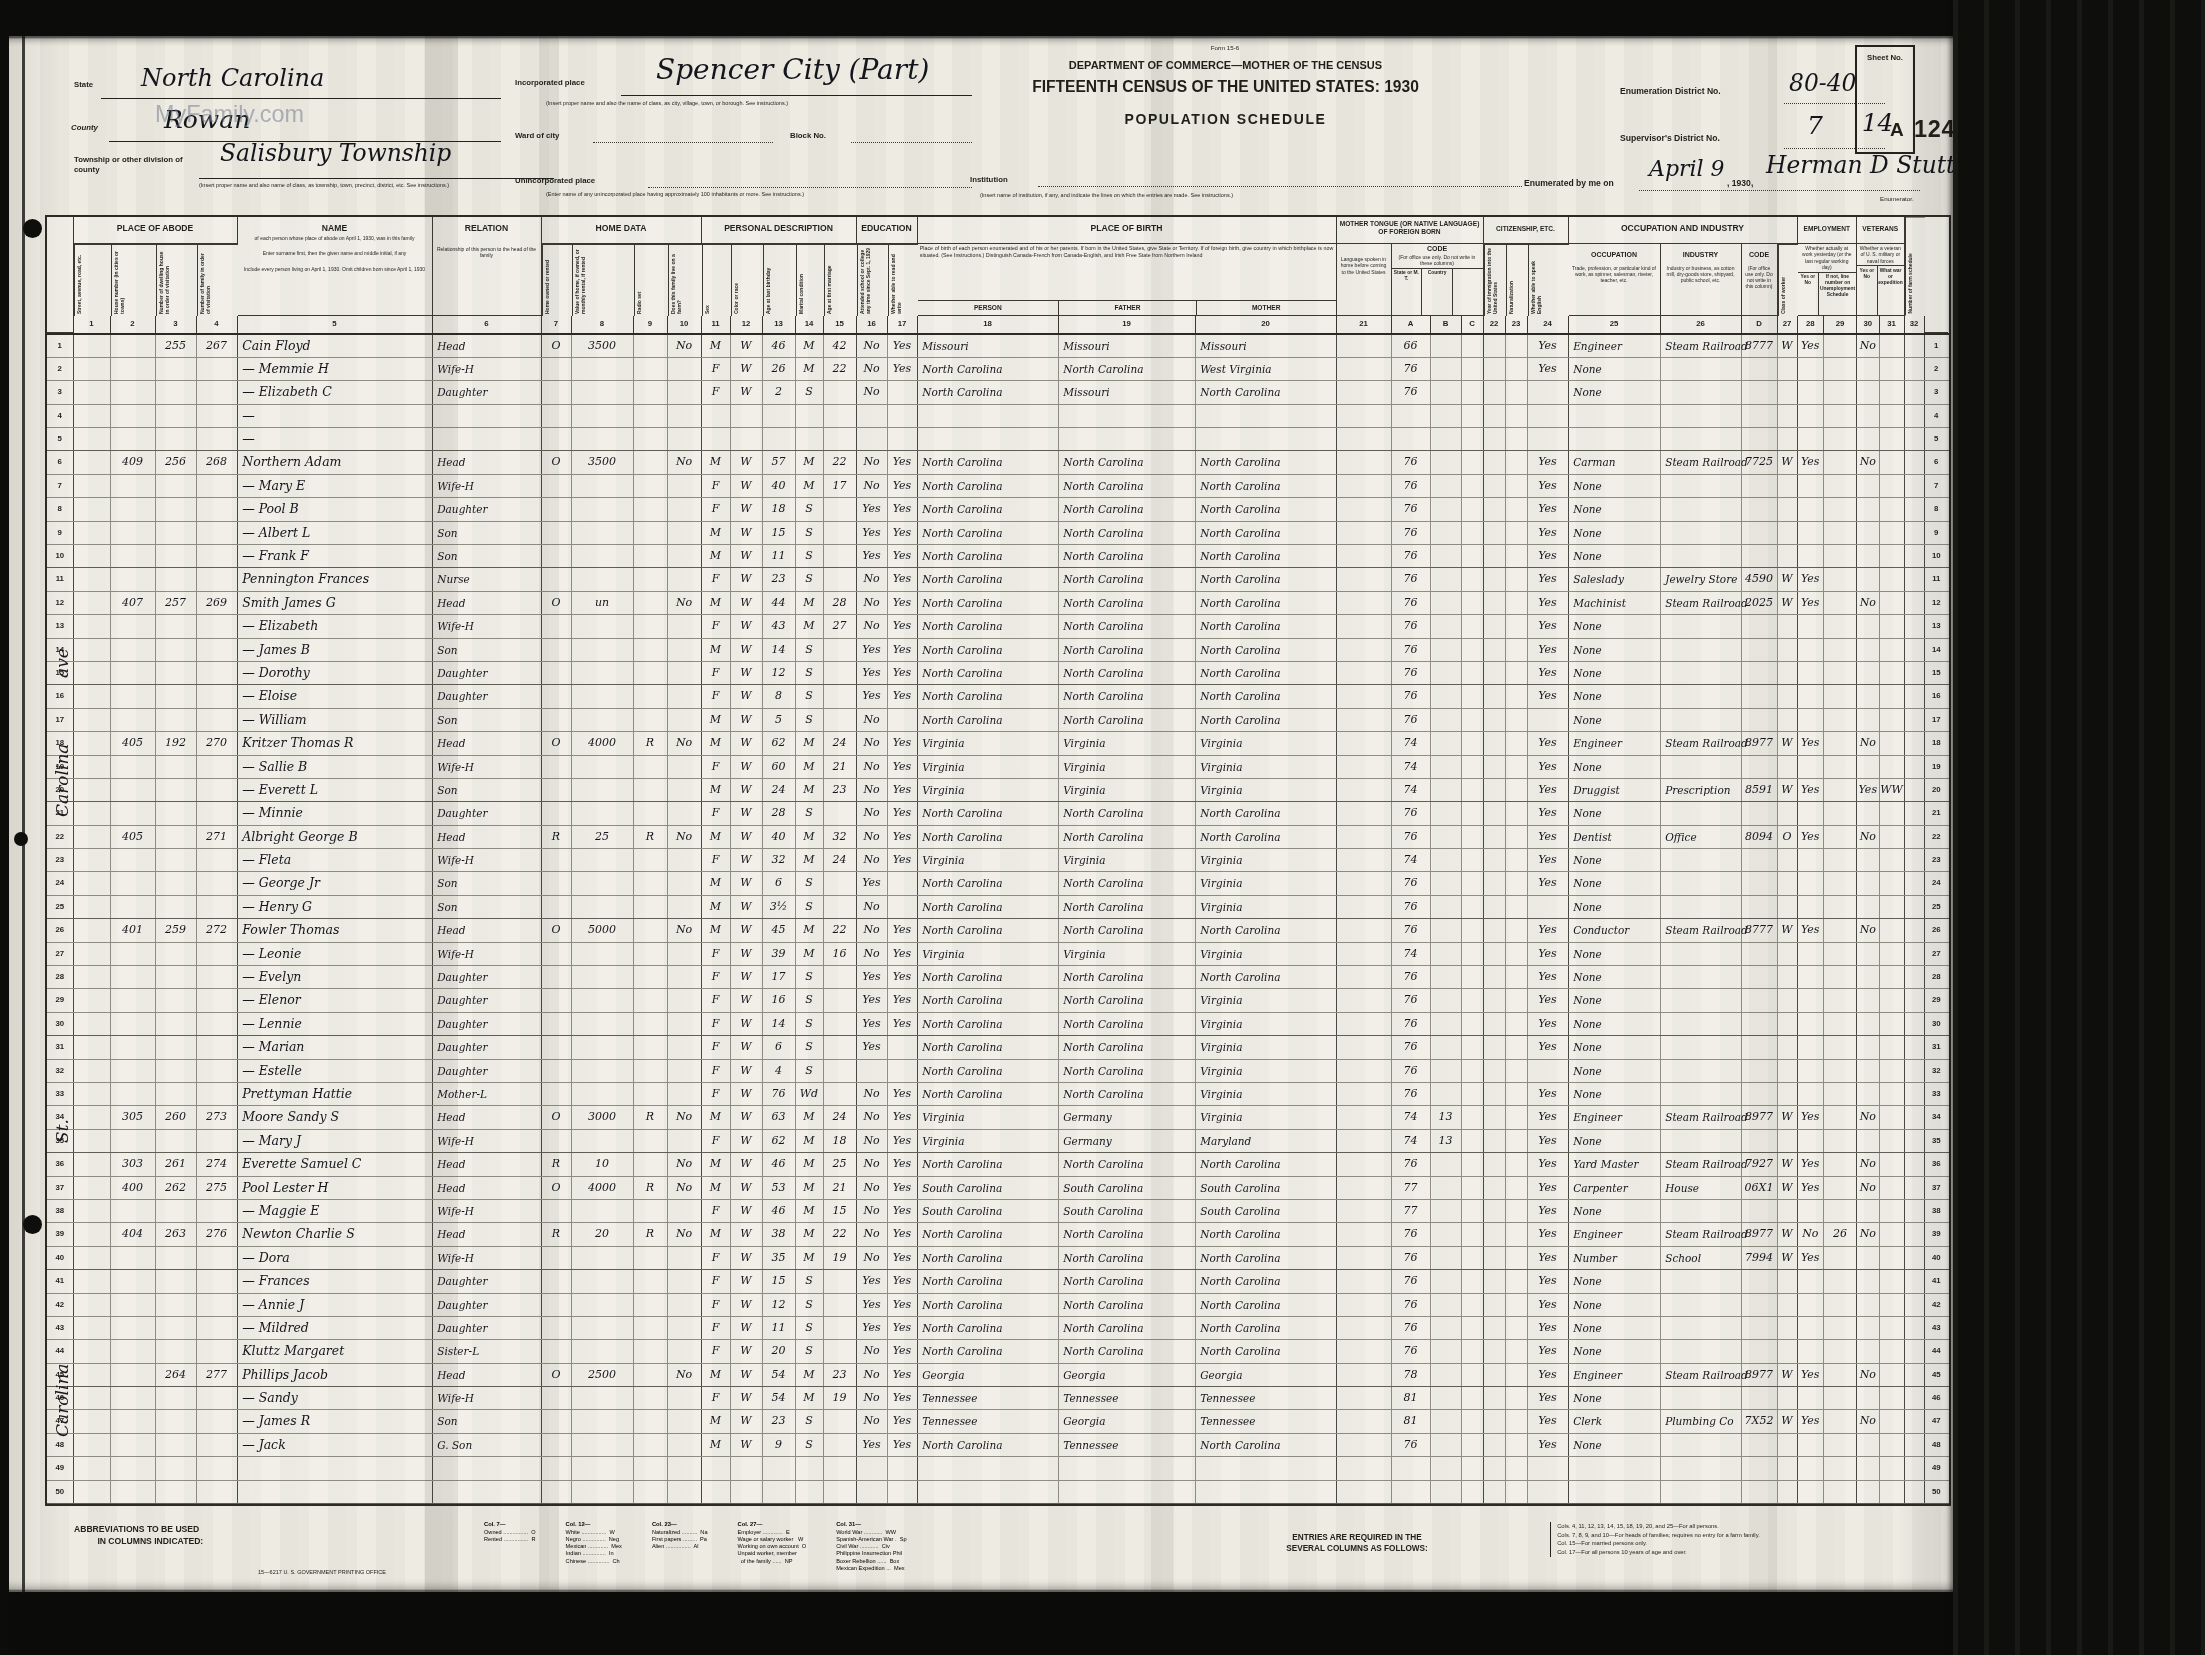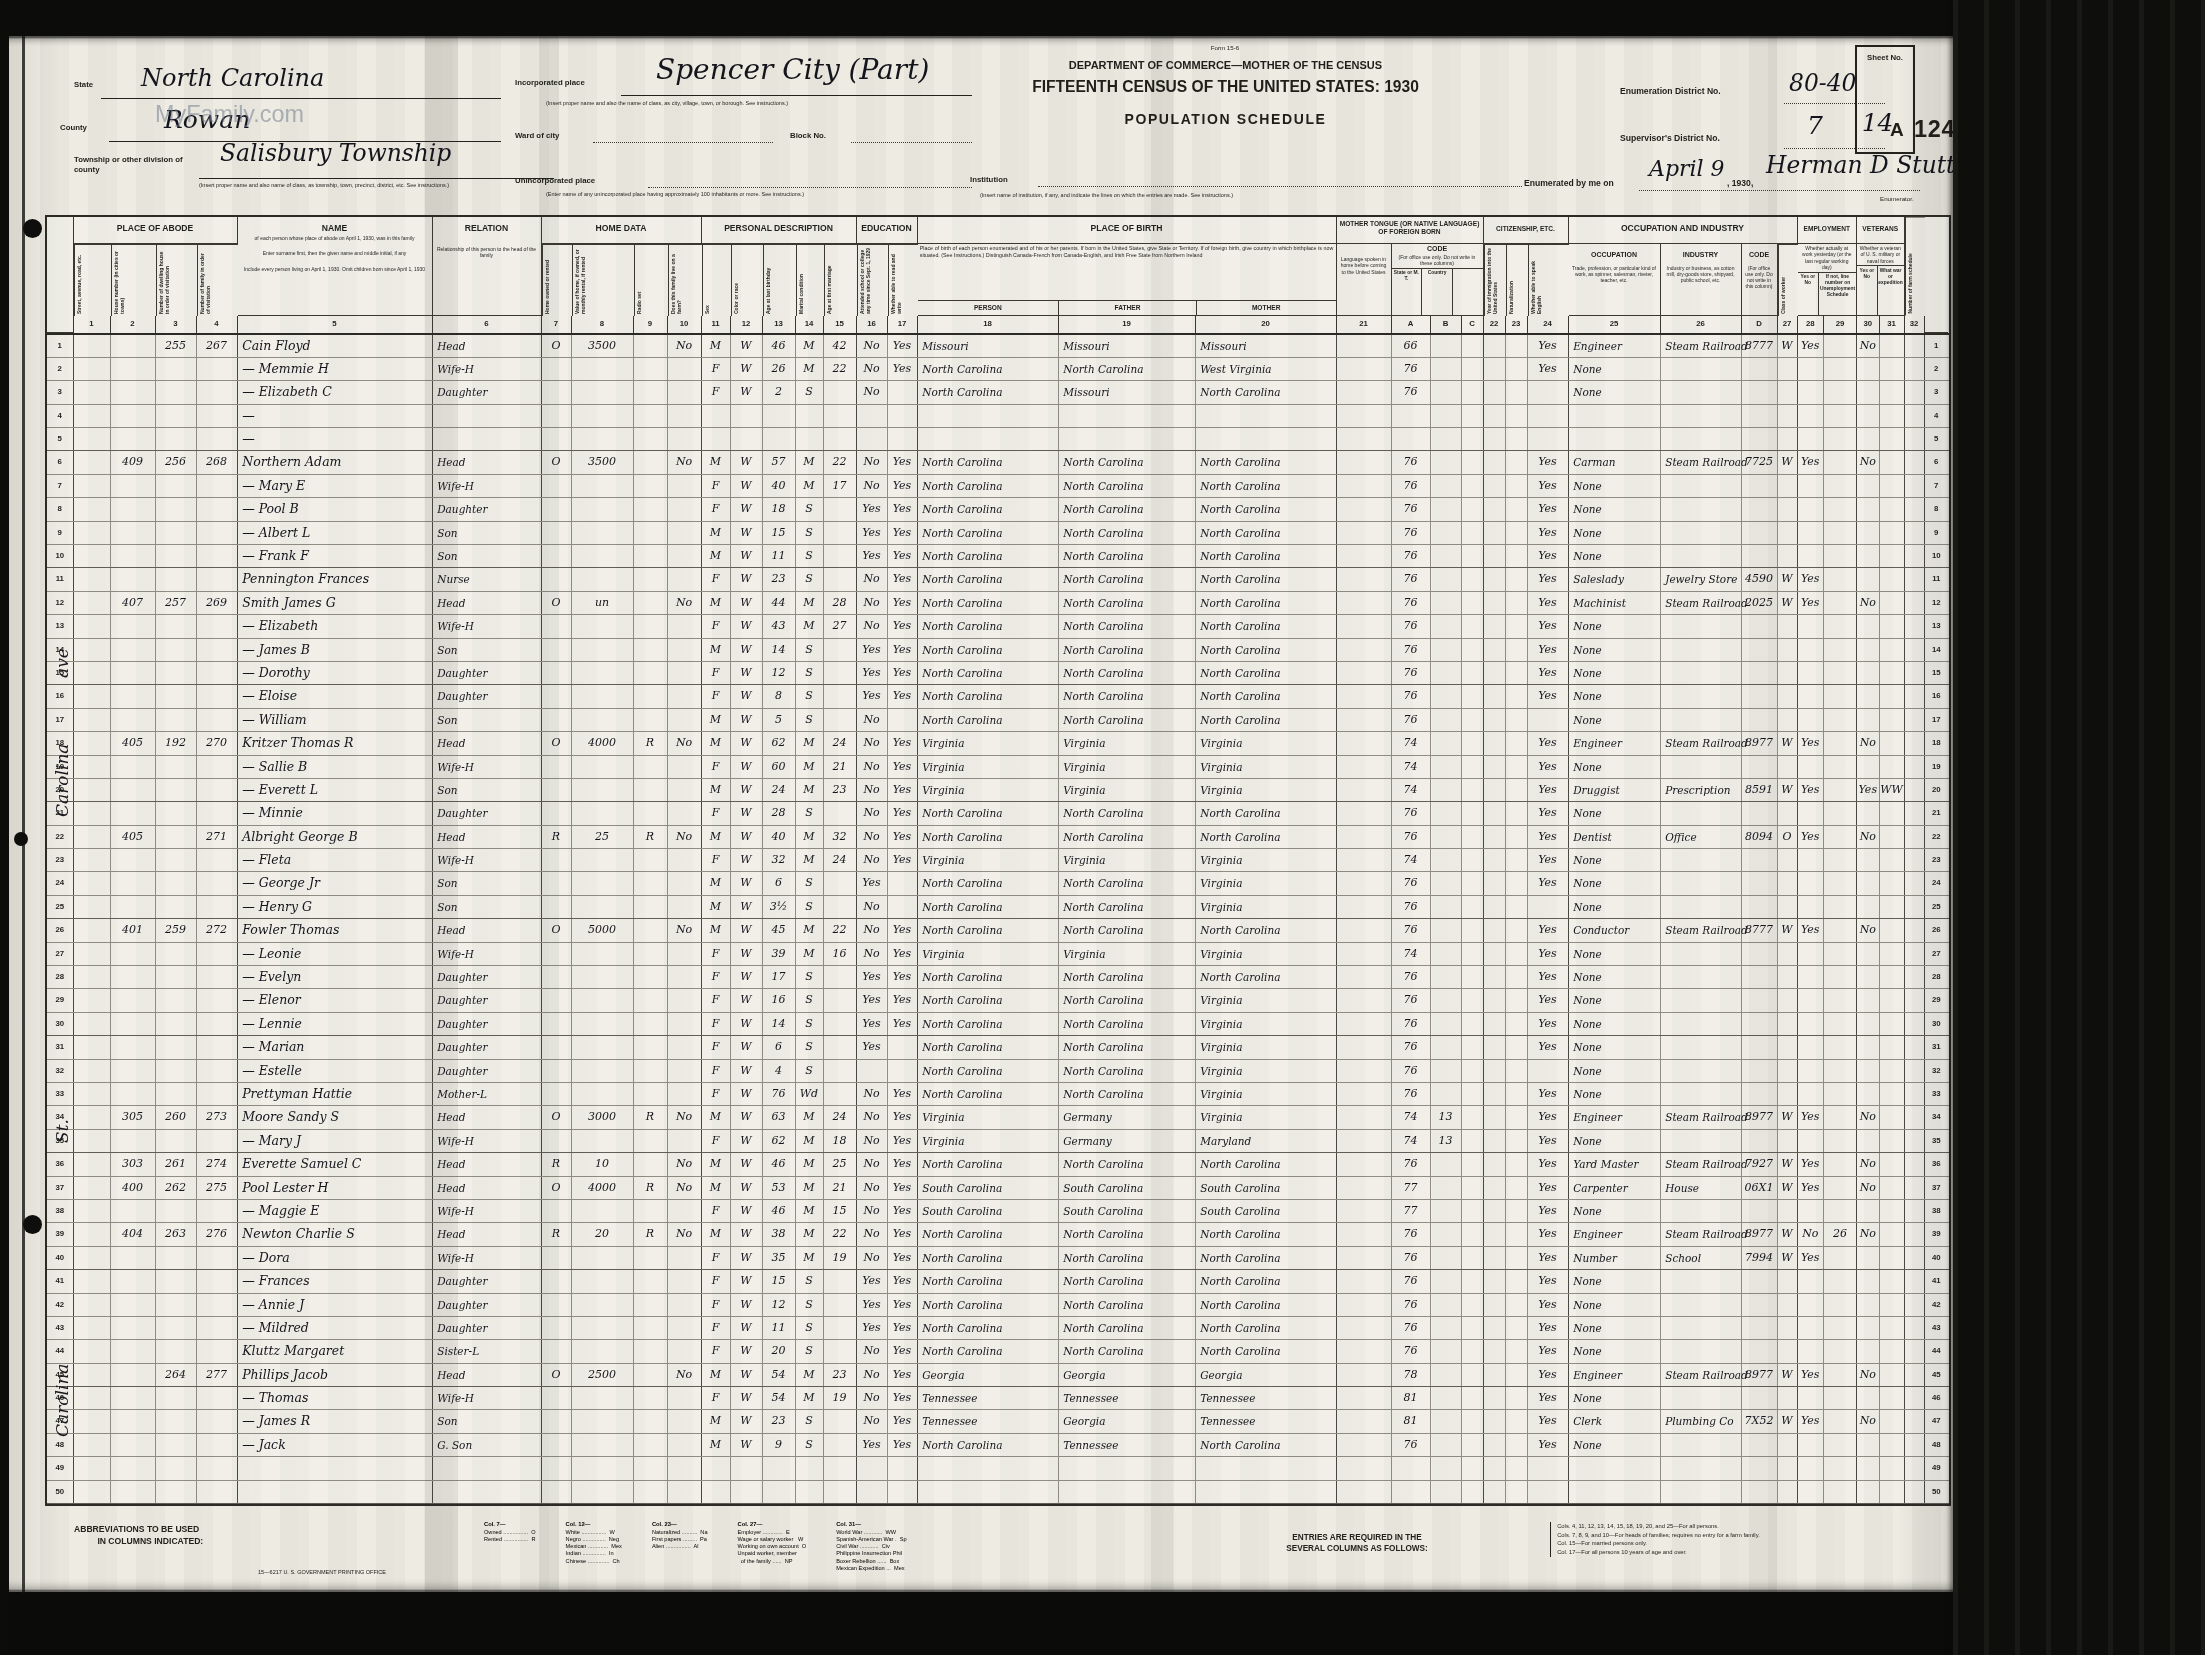--- a/index.html
+++ b/index.html
@@ -92,21 +92,21 @@
   <div class="paper"></div>
   <div class="streak" style="left:425px;width:33px;background:rgba(70,65,55,.12);"></div>
   <div class="streak" style="left:539px;width:20px;background:rgba(70,65,55,.10);"></div>
   <div class="streak" style="left:1151px;width:23.4px;background:rgba(70,65,55,.07);"></div>
   <div class="streak" style="left:1749px;width:28px;background:rgba(70,65,55,.08);"></div>
 
   <div class="p pb" style="left:74px;top:80px;font-size:7.8px;">State</div>
   <div class="hwabs hw" style="left:141px;top:64px;font-size:24px;">North Carolina</div>
   <div class="fieldline" style="left:101px;top:98px;width:400px;"></div>
 
-  <div class="p pb" style="left:60px;top:123px;font-size:7.8px;">County</div>
+  <div class="p pb" style="left:71px;top:123px;font-size:7.8px;font-style:italic;">County</div>
   <div class="hwabs hw" style="left:164px;top:105px;font-size:25px;">Rowan</div>
   <div class="fieldline" style="left:109px;top:141px;width:392px;"></div>
 
   <div class="p pb" style="left:74px;top:155px;font-size:7.8px;width:117px;line-height:1.25;">Township or other division of county</div>
   <div class="hwabs hw" style="left:220px;top:139px;font-size:23.4px;">Salisbury Township</div>
   <div class="fieldline" style="left:199px;top:178px;width:355px;"></div>
   <div class="p tiny" style="left:199px;top:182px;width:367px;">(Insert proper name and also name of class, as township, town, precinct, district, etc.  See instructions.)</div>
 
   <div class="p pb" style="left:515px;top:78px;font-size:7.8px;">Incorporated place</div>
   <div class="hwabs hw" style="left:656px;top:53px;font-size:28px;">Spencer City (Part)</div>
@@ -2085,21 +2085,21 @@
           <div class="c hw k-v31 hv"></div>
           <div class="c hw k-f32 hv"></div>
           <div class="c rlnc" style="border-right: none;">45</div>
         </div>
         <div class="trow">
           <div class="c lnc">46</div>
           <div class="c hw k-st"></div>
           <div class="c hw k-h"></div>
           <div class="c hw k-d"></div>
           <div class="c hw k-f hv"></div>
-          <div class="c hw k-n hv tl">— Thomas</div>
+          <div class="c hw k-n hv tl">— Sandy</div>
           <div class="c hw k-r hv tl">Wife-H</div>
           <div class="c hw k-o"></div>
           <div class="c hw k-v"></div>
           <div class="c hw k-ra"></div>
           <div class="c hw k-fa hv"></div>
           <div class="c hw k-sx">F</div>
           <div class="c hw k-rc">W</div>
           <div class="c hw k-ag">54</div>
           <div class="c hw k-m">M</div>
           <div class="c hw k-am hv">19</div>

